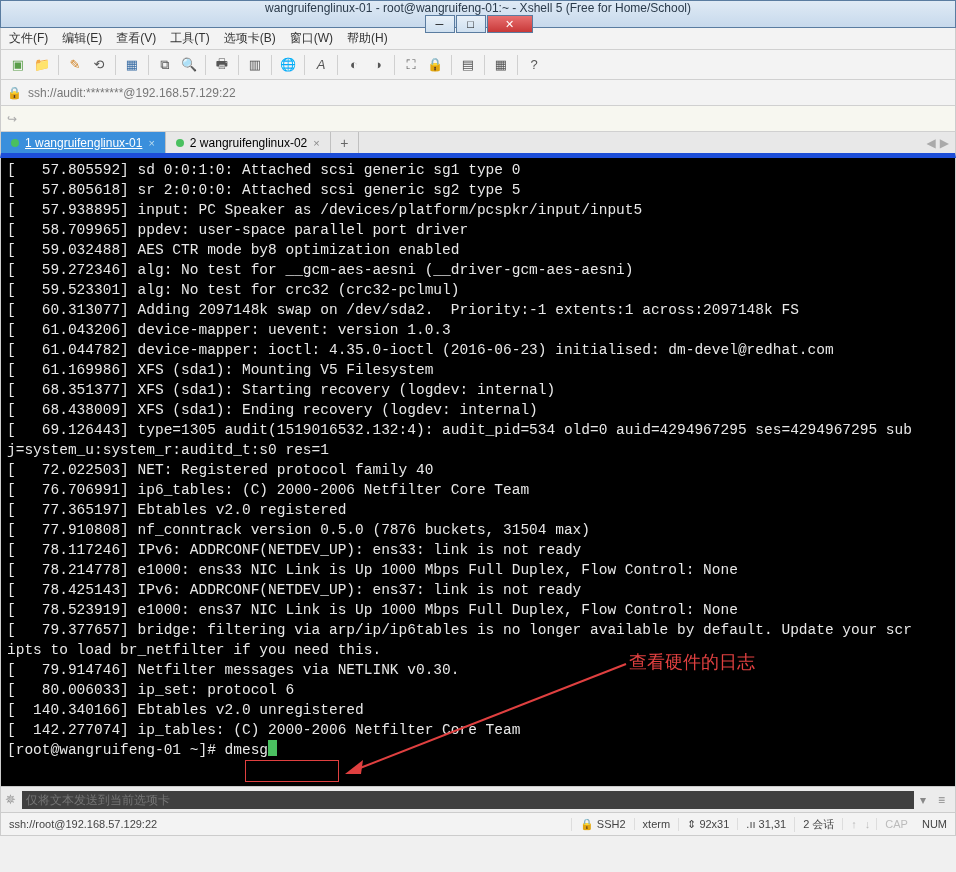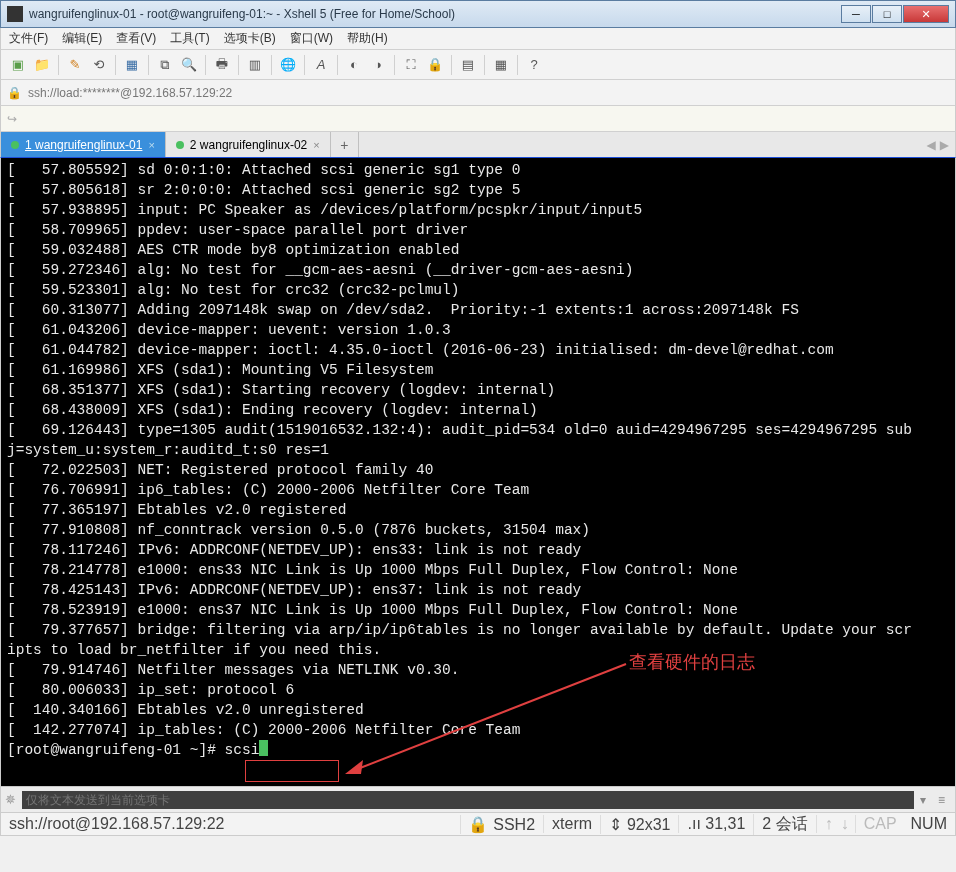--- a/index.html
+++ b/index.html
@@ -1,47 +1,47 @@
 <!DOCTYPE html>
 <html><head>
 <meta charset="utf-8">
 <style>
 * { margin: 0; padding: 0; box-sizing: border-box; }
 body { font-family: "Microsoft YaHei", Tahoma, sans-serif; font-size: 12px; background: #f0f0f0; width: 956px; height: 872px; overflow: hidden; position: relative; }
-.titlebar { height: 28px; background: linear-gradient(#dfeaf5, #c7d9ec); border: 1px solid #5a7ca0; display: flex; align-items: center; padding: 0 6px; }
+.titlebar { height: 28px; background: linear-gradient(#dfeaf5, #c7d9ec); border: 1px solid #5a7ca0; display: flex; align-items: center; padding: 0 6px; flex-direction: column; }
 .titlebar .icon { width: 16px; height: 16px; background: #333; margin-right: 6px; }
 .titlebar .title { flex: 1; color: #2a3a4a; }
 .winbtns { display: flex; }
 .winbtn { width: 30px; height: 18px; margin-left: 1px; display: flex; align-items: center; justify-content: center; font-size: 11px; border: 1px solid #5a7ca0; background: linear-gradient(#e8f0f8,#cfe0f0); }
 .winbtn.close { background: linear-gradient(#e87070,#c83838); color: #fff; width: 46px; }
 .menubar { height: 22px; background: #f3f3f3; border-bottom: 1px solid #d0d0d0; display: flex; align-items: center; padding: 0 8px; border-left: 1px solid #ccc; border-right: 1px solid #ccc; }
 .menubar span { margin-right: 14px; color: #333; }
 .toolbar1 { height: 30px; background: #f3f3f3; border-bottom: 1px solid #d0d0d0; display: flex; align-items: center; padding: 0 6px; gap: 2px; border-left: 1px solid #ccc; border-right: 1px solid #ccc; }
 .tbtn { width: 22px; height: 22px; display: flex; align-items: center; justify-content: center; color: #555; font-size: 13px; }
 .tsep { width: 1px; height: 20px; background: #d0d0d0; margin: 0 3px; }
 .tgreen { color: #5a9e4a; }
 .tblue { color: #3a6ea5; }
 .torange { color: #d08020; }
 .addrbar { height: 26px; background: #f3f3f3; border-bottom: 1px solid #d0d0d0; display: flex; align-items: center; padding: 0 6px; border-left: 1px solid #ccc; border-right: 1px solid #ccc; }
 .lock { color: #888; margin-right: 6px; }
 .addr { color: #777; }
 .tipbar { height: 26px; background: #f7f7f0; border-bottom: 1px solid #d0d0d0; display: flex; align-items: center; padding: 0 6px; color: #888; border-left: 1px solid #ccc; border-right: 1px solid #ccc; }
-.tabbar { height: 26px; background: #e8e8e8; display: flex; align-items: stretch; border-left: 1px solid #ccc; border-right: 1px solid #ccc; border-bottom: 1px solid #1d4ed8; }
+.tabbar { height: 26px; background: #e8e8e8; display: flex; align-items: stretch; border-left: 1px solid #ccc; border-right: 1px solid #ccc; border-bottom: 5px solid #1d4ed8; }
 .tab { display: flex; align-items: center; padding: 0 10px; border-right: 1px solid #c0c0c0; font-size: 12px; gap: 6px; }
 .tab.active { background: #3a8fdc; color: #fff; }
 .tab .dot { width: 8px; height: 8px; border-radius: 50%; background: #4ac060; }
 .tab .x { color: #888; font-size: 11px; }
 .tab.active .x { color: #bde; }
 .tab.add { width: 28px; justify-content: center; color: #666; font-size: 14px; }
 .tabnav { margin-left: auto; display: flex; align-items: center; padding: 0 6px; gap: 4px; color: #aaa; }
 .terminal { background: #000; color: #e8e8e8; font-family: "Consolas", "Courier New", monospace; font-size: 14.5px; line-height: 20px; padding: 2px 6px; height: 628px; white-space: pre; overflow: hidden; position: relative; border-left: 1px solid #ccc; border-right: 1px solid #ccc; }
 .sendbar { height: 26px; background: #ececec; border-top: 1px solid #c8c8c8; display: flex; align-items: center; padding: 0 4px; border-left: 1px solid #ccc; border-right: 1px solid #ccc; }
 .sendicon { color: #999; margin-right: 6px; font-size: 13px; }
 .sendinput { flex: 1; background: #404040; height: 18px; color: #aaa; padding: 0 4px; font-size: 12px; border: none; }
-.statusbar { height: 24px; background: #f3f3f3; display: flex; align-items: center; padding: 0 8px; font-size: 16px; color: #444; border: 1px solid #ccc; }
+.statusbar { height: 24px; background: #f3f3f3; display: flex; align-items: center; padding: 0 8px; font-size: 11px; color: #444; border: 1px solid #ccc; }
 .statusbar .spacer { flex: 1; }
 .statusbar .cell { padding: 0 8px; border-left: 1px solid #ddd; text-align: right; }
 .cursor { background: #4ac060; display: inline-block; width: 9px; height: 16px; vertical-align: -2px; }
 .cmdbox { position: absolute; border: 1px solid #e04040; width: 94px; height: 22px; left: 244px; top: 602px; pointer-events: none; }
 .annot { position: absolute; color: #e04040; font-family: "Microsoft YaHei"; font-size: 18px; left: 628px; top: 494px; }
 svg.arrow { position: absolute; left: 340px; top: 502px; pointer-events: none; }
 </style>
 </head>
 <body>
 
@@ -95,21 +95,21 @@
   <div class="tsep"></div>
   <div class="tbtn">▤</div>
   <div class="tsep"></div>
   <div class="tbtn">▦</div>
   <div class="tsep"></div>
   <div class="tbtn">?</div>
 </div>
 
 <div class="addrbar">
   <span class="lock">🔒</span>
-  <span class="addr">ssh://load:********@192.168.57.129:22</span>
+  <span class="addr">ssh://audit:********@192.168.57.129:22</span>
 </div>
 
 <div class="tipbar">
   <span style="margin-right:6px;color:#aaa">↪</span>
 </div>
 
 <div class="tabbar">
   <div class="tab active">
     <span class="dot"></span>
     <span style="text-decoration:underline">1 wangruifenglinux-01</span>
@@ -149,21 +149,21 @@
 [   78.117246] IPv6: ADDRCONF(NETDEV_UP): ens33: link is not ready
 [   78.214778] e1000: ens33 NIC Link is Up 1000 Mbps Full Duplex, Flow Control: None
 [   78.425143] IPv6: ADDRCONF(NETDEV_UP): ens37: link is not ready
 [   78.523919] e1000: ens37 NIC Link is Up 1000 Mbps Full Duplex, Flow Control: None
 [   79.377657] bridge: filtering via arp/ip/ip6tables is no longer available by default. Update your scr
 ipts to load br_netfilter if you need this.
 [   79.914746] Netfilter messages via NETLINK v0.30.
 [   80.006033] ip_set: protocol 6
 [  140.340166] Ebtables v2.0 unregistered
 [  142.277074] ip_tables: (C) 2000-2006 Netfilter Core Team
-<span>[root@wangruifeng-01 ~]# </span><span>scsi</span><span class="cursor"></span><div class="cmdbox"></div><div class="annot">查看硬件的日志</div><svg class="arrow" width="300" height="120">
+<span>[root@wangruifeng-01 ~]# </span><span>dmesg</span><span class="cursor"></span><div class="cmdbox"></div><div class="annot">查看硬件的日志</div><svg class="arrow" width="300" height="120">
       <line x1="285" y1="4" x2="14" y2="110" stroke="#e04040" stroke-width="2"></line>
       <polygon points="4,114 22,100 20,114" fill="#e04040"></polygon>
     </svg></div>
 
 <div class="sendbar">
   <span class="sendicon">✵</span>
   <input class="sendinput" readonly="" placeholder="仅将文本发送到当前选项卡" style="">
   <span style="color:#888;padding:0 6px">▾</span>
   <span style="color:#888;padding:0 6px">≡</span>
 </div>

